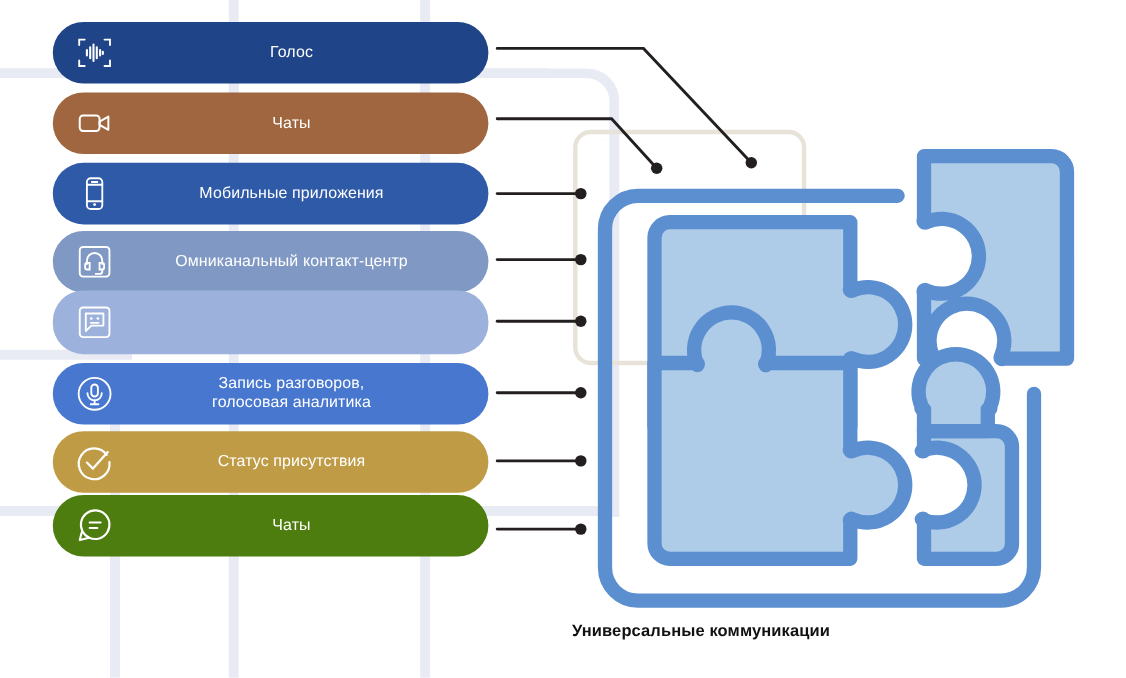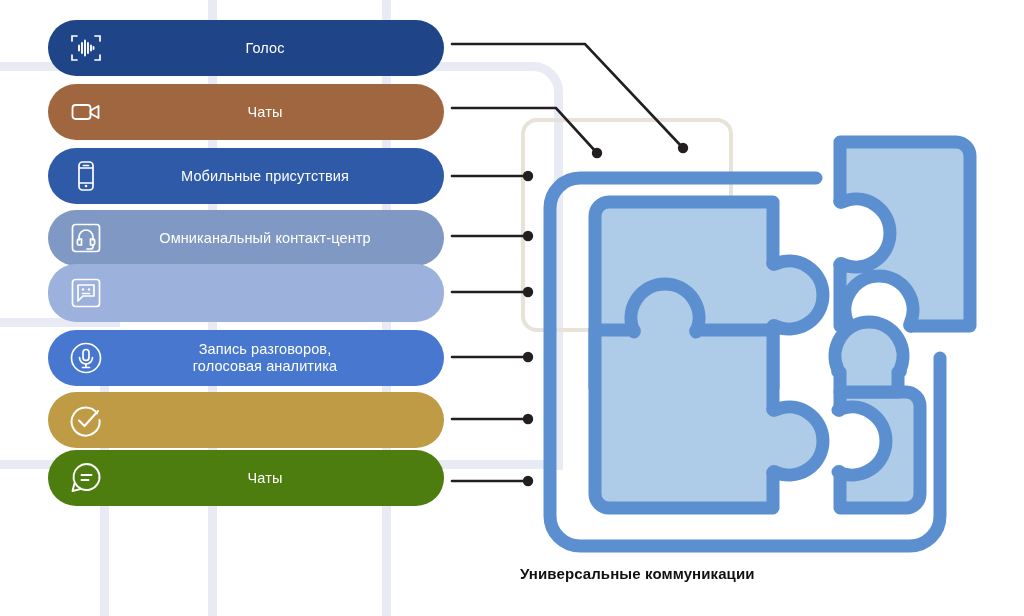--- a/index.html
+++ b/index.html
@@ -147,21 +147,21 @@
 
     <div class="pill" style="top:148px;background:#2e5aa8;">
       <span class="pill-icon">
         <svg width="34" height="34" viewBox="0 0 34 34" fill="none" stroke="#ffffff" stroke-width="1.7">
           <rect x="10" y="3" width="14" height="28" rx="3.5"></rect>
           <path d="M14.5 6.5h5" stroke-linecap="round"></path>
           <circle cx="17" cy="27" r="1.3" fill="#ffffff" stroke="none"></circle>
           <path d="M10 9h14M10 24h14"></path>
         </svg>
       </span>
-      <span class="pill-label">Мобильные присутствия</span>
+      <span class="pill-label">Мобильные приложения</span>
     </div>
 
     <div class="pill" style="top:210px;background:#8099c4;">
       <span class="pill-icon">
         <svg width="34" height="34" viewBox="0 0 34 34" fill="none" stroke="#ffffff" stroke-width="1.7" stroke-linecap="round">
           <rect x="3.5" y="3.5" width="27" height="27" rx="3"></rect>
           <path d="M10 19v-3a7 7 0 0 1 14 0v3"></path>
           <path d="M10 18h2.5v6H10a1.6 1.6 0 0 1-1.6-1.6v-2.8A1.6 1.6 0 0 1 10 18z"></path>
           <path d="M24 18h-2.5v6H24a1.6 1.6 0 0 0 1.6-1.6v-2.8A1.6 1.6 0 0 0 24 18z"></path>
           <path d="M24 24v1.5a2.5 2.5 0 0 1-2.5 2.5H18"></path>
@@ -195,20 +195,21 @@
 голосовая аналитика</span>
     </div>
 
     <div class="pill" style="top:392px;background:#bf9b45;">
       <span class="pill-icon">
         <svg width="36" height="36" viewBox="0 0 36 36" fill="none" stroke="#ffffff" stroke-width="2" stroke-linecap="round" stroke-linejoin="round">
           <path d="M29 11.5A14 14 0 1 0 31.5 18"></path>
           <path d="M11 18.5l5.5 5.5L30 9"></path>
         </svg>
       </span>
+      <span class="pill-label">Статус присутствия</span>
     </div>
 
     <div class="pill" style="top:450px;background:#4d7c0f;">
       <span class="pill-icon">
         <svg width="36" height="36" viewBox="0 0 36 36" fill="none" stroke="#ffffff" stroke-width="1.9" stroke-linecap="round" stroke-linejoin="round">
           <path d="M18.5 4a13 13 0 1 1-11.8 18.4L4.5 31l8.8-2.1A13 13 0 0 1 18.5 4z"></path>
           <path d="M13.5 15h10M13.5 20h7"></path>
         </svg>
       </span>
       <span class="pill-label">Чаты</span>

